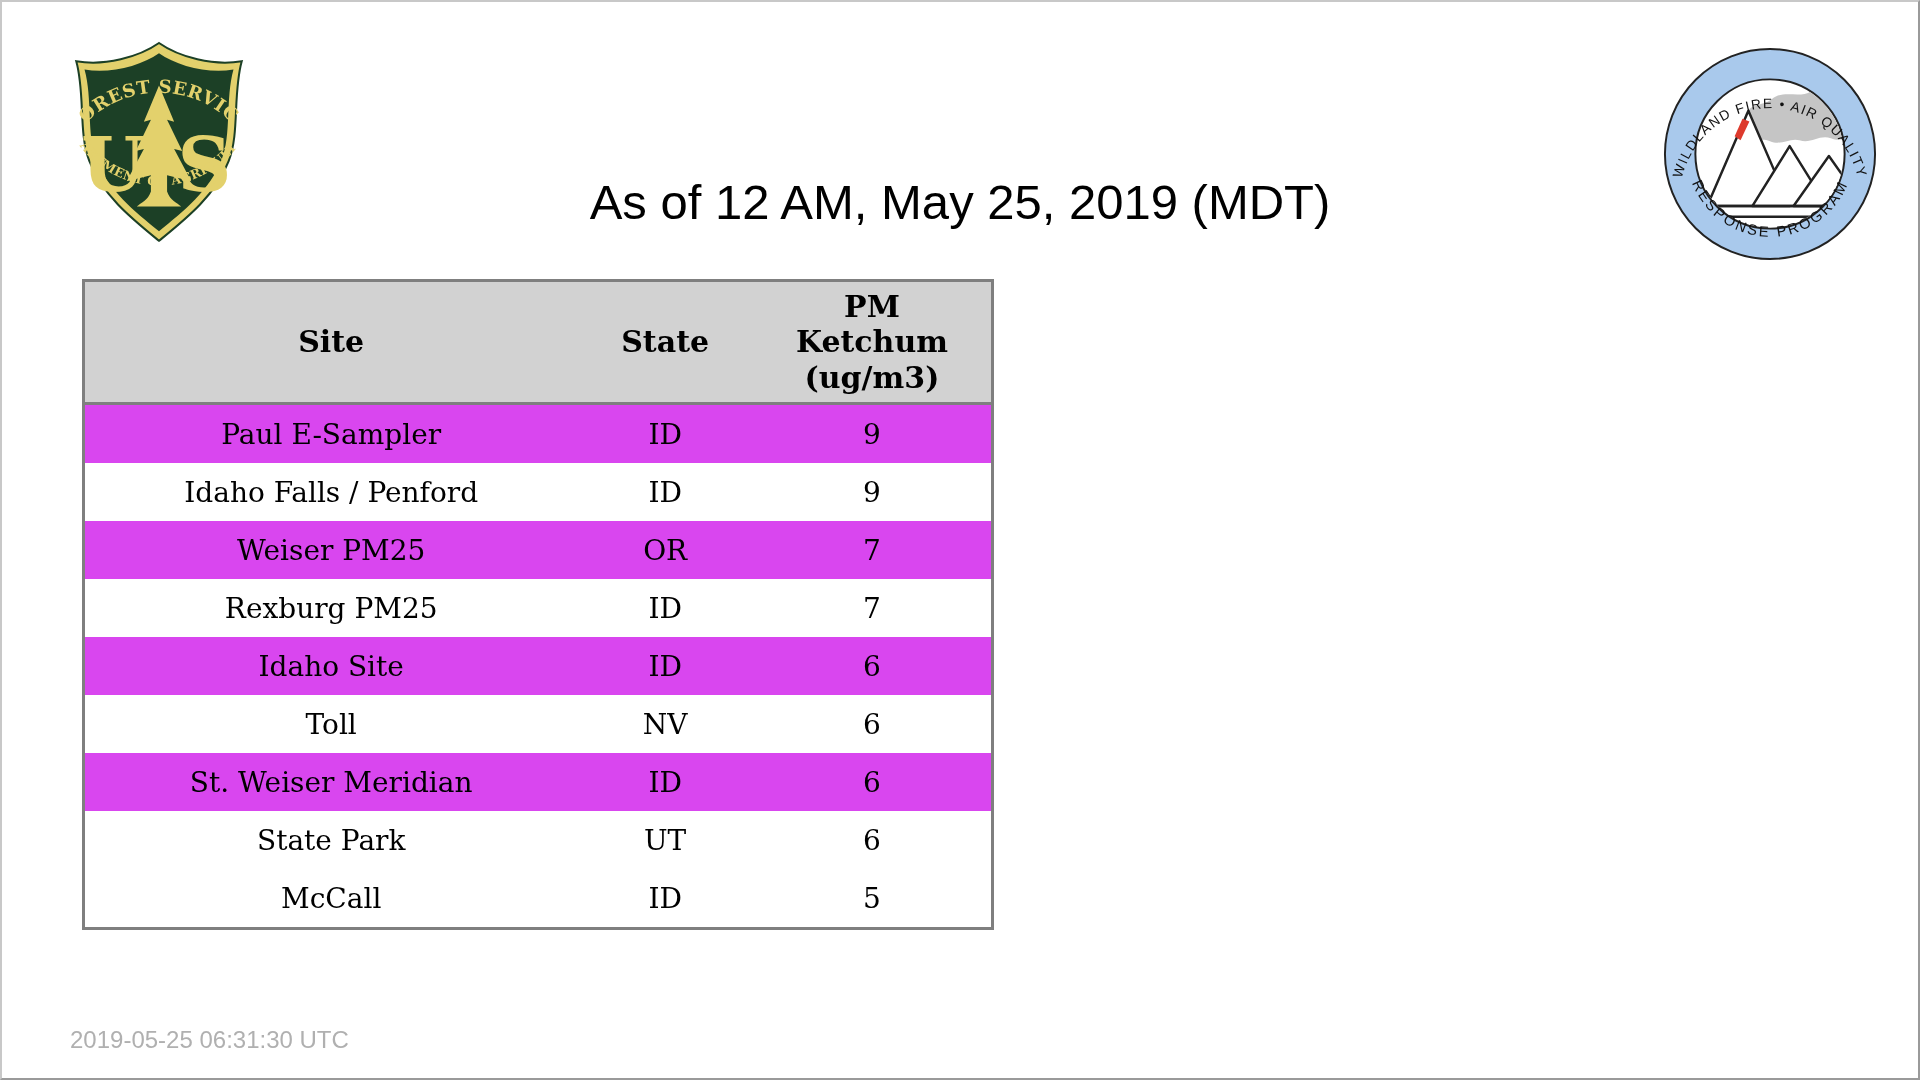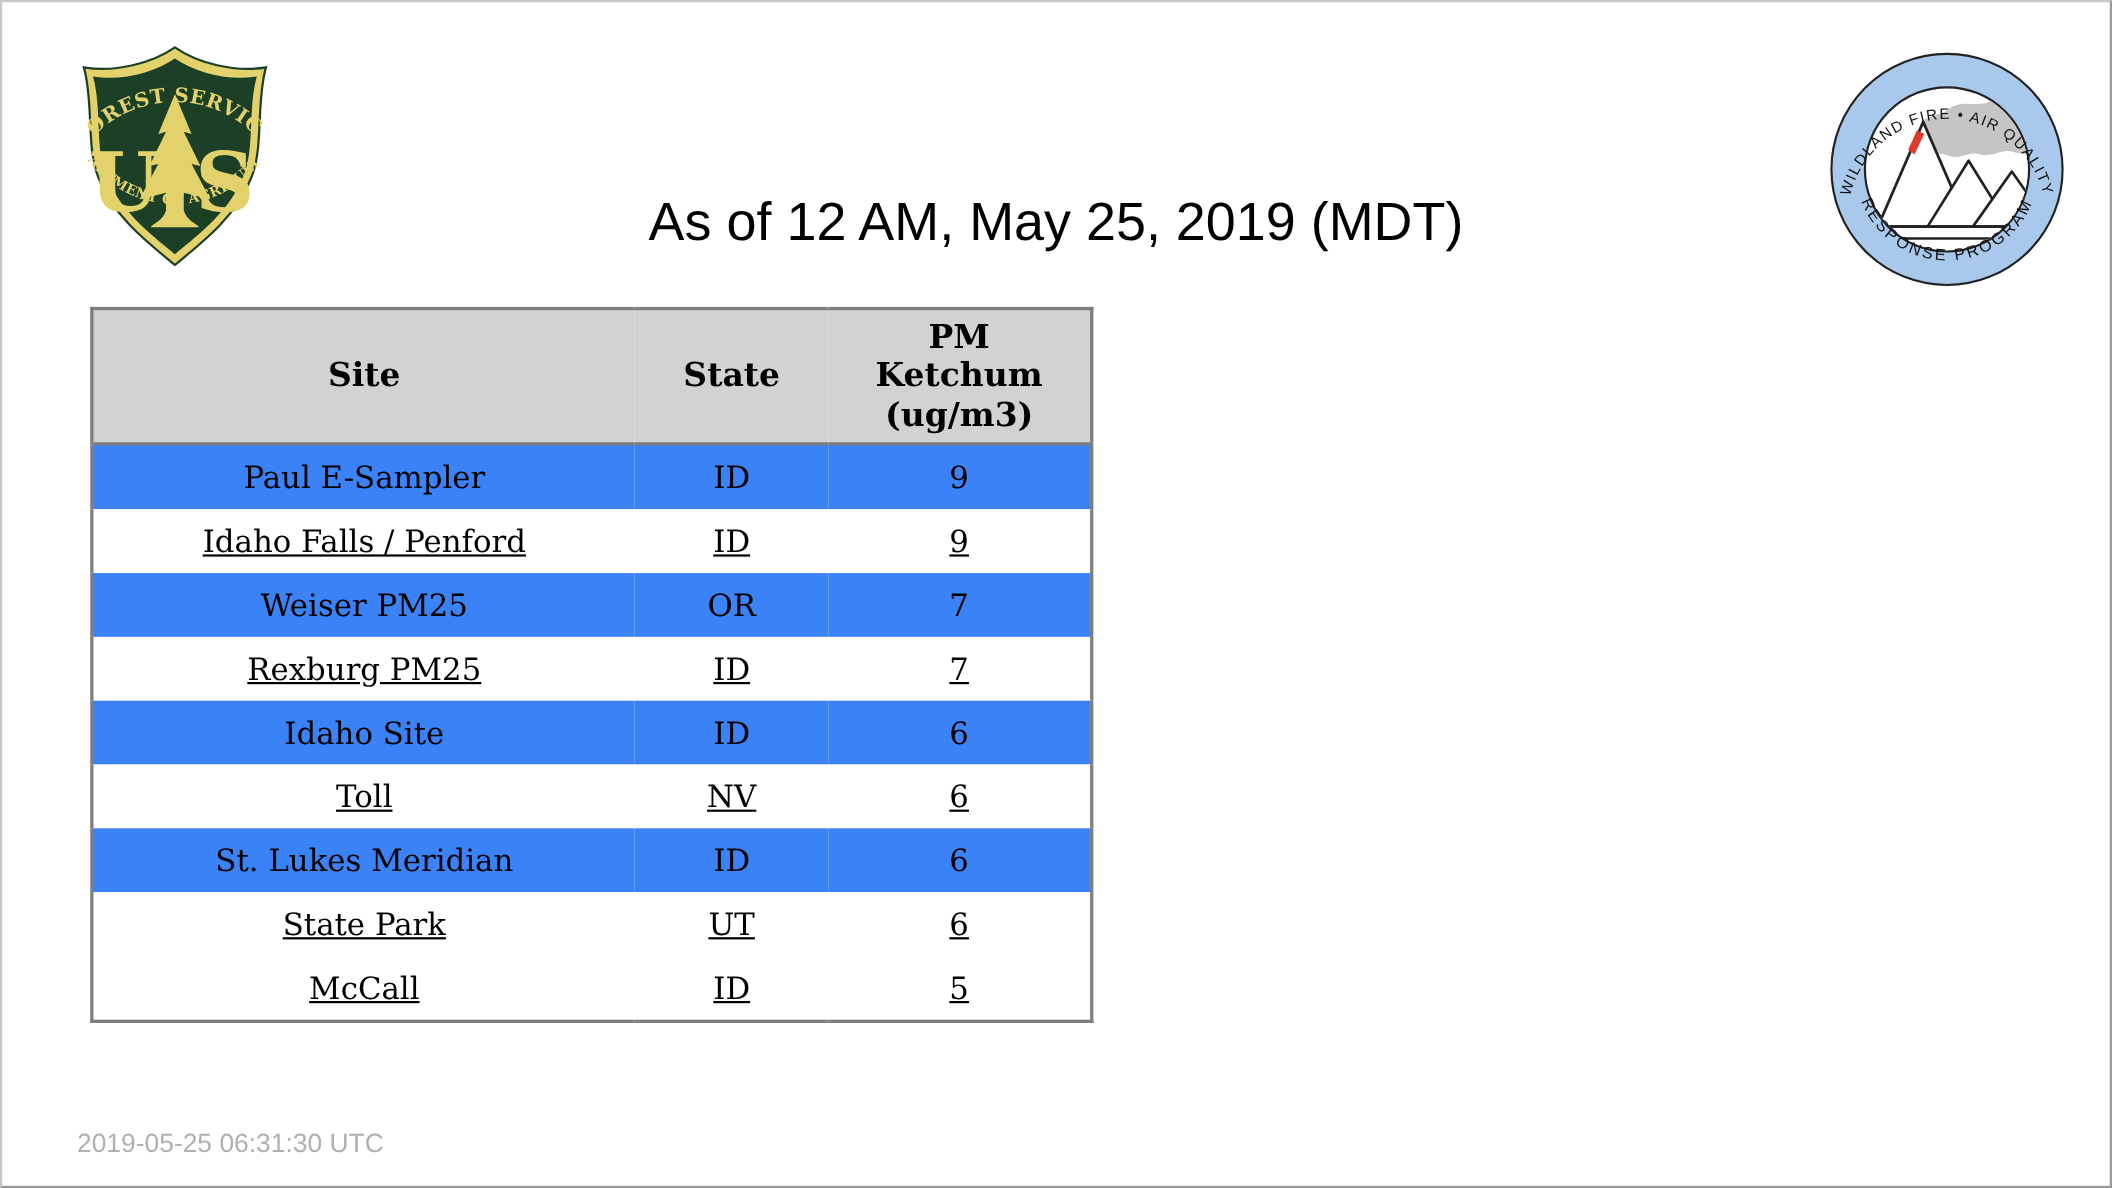--- a/index.html
+++ b/index.html
@@ -49,22 +49,22 @@
     text-align:center;vertical-align:middle;
     height:120px;line-height:1.18;
     white-space:pre-line;
     padding:0 6px;
   }
   .report-table td{
     font-size:28px;color:#000;
     text-align:center;vertical-align:middle;
     height:58px;padding:0 6px;
   }
-  .report-table tr.stripe{background:#3b82f6;}
-  .report-table tr.plain{background:#ffffff;text-decoration:underline;}
+  .report-table tr.stripe{background:#d946ef;}
+  .report-table tr.plain{background:#ffffff;}
   .col-site{width:496px;}
   .col-state{width:176px;}
   .col-value{width:240px;}
   .timestamp{
     position:absolute;left:68px;top:1024px;
     font-size:24px;color:#b0b0b0;
   }
 </style>
 </head>
 <body>
@@ -162,21 +162,21 @@
           <td>Idaho Site</td>
           <td>ID</td>
           <td>6</td>
         </tr>
         <tr class="plain">
           <td>Toll</td>
           <td>NV</td>
           <td>6</td>
         </tr>
         <tr class="stripe">
-          <td>St. Lukes Meridian</td>
+          <td>St. Weiser Meridian</td>
           <td>ID</td>
           <td>6</td>
         </tr>
         <tr class="plain">
           <td>State Park</td>
           <td>UT</td>
           <td>6</td>
         </tr>
         <tr class="plain">
           <td>McCall</td>

